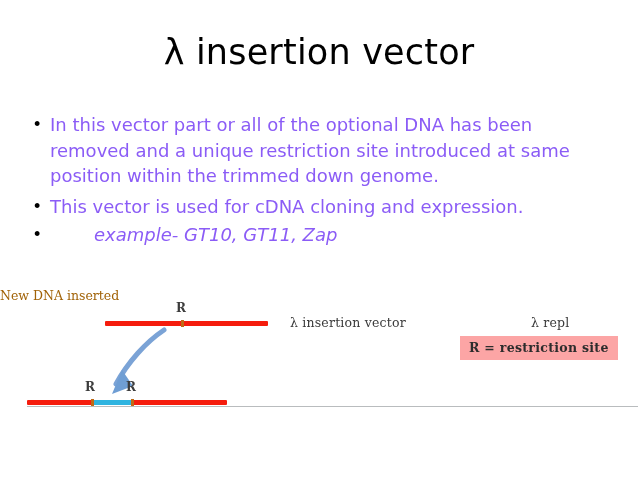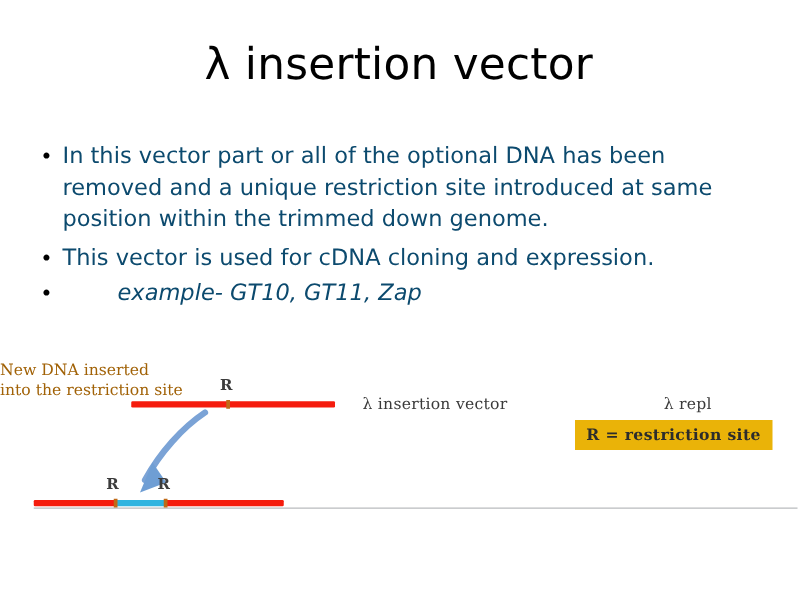--- a/index.html
+++ b/index.html
@@ -50,21 +50,21 @@
     line-height: 25px;
     text-align: left;
     padding-left: 8px;
     box-sizing: border-box;
   }
   .bullet-text {
     flex: 1 1 auto;
     font-size: 18px;
     line-height: 25.5px;
     font-family: "DejaVu Sans", sans-serif;
-    color: #0c4a6e;
+    color: #8b5cf6;
   }
   .bullet-row.b1 { margin-bottom: 5px; }
   .bullet-row.b2 { margin-bottom: 3px; }
   .bullet-row.b3 .bullet-text { padding-left: 44px; font-style: italic; }
 
   
   .diagram {
     position: absolute;
     left: 0;
     top: 288px;
@@ -156,21 +156,21 @@
     line-height: 16px;
   }
   .label-newdna span { display: block; }
 
   
   .legend-chip {
     position: absolute;
     left: 460px;
     top: 48px;
     padding: 4px 9px 5px 9px;
-    background: #eab308;
+    background: #fca5a5;
     font-family: "DejaVu Serif", serif;
     font-weight: 700;
     font-size: 12.5px;
     color: #2c2c2c;
     white-space: nowrap;
     letter-spacing: 0.3px;
   }
 </style>
 </head>
 <body>
@@ -206,21 +206,20 @@
   <div class="dg-label label-insertion">λ insertion vector</div>
   <div class="dg-label label-repl">λ repl</div>
 
   <svg class="arrow-svg" viewBox="0 0 100 75">
     <path d="M 64 4 C 46 16, 28 36, 16 58" stroke="#7ba3d6" stroke-width="5" fill="none" stroke-linecap="round"></path>
     <path d="M 22 44 L 12 68 L 33 60 Z" fill="#6f9ed4"></path>
   </svg>
 
   <div class="label-newdna">
     <span>New DNA inserted</span>
-    <span>into the restriction site</span>
   </div>
 
   <div class="dna-line seg-red bottom-red-left"></div>
   <div class="dna-line seg-cyan bottom-cyan"></div>
   <div class="dna-line seg-red bottom-red-right"></div>
 
   <div class="r-tick tick-bl"></div>
   <div class="r-tick tick-br"></div>
   <div class="r-label r-bl">R</div>
   <div class="r-label r-br">R</div>

